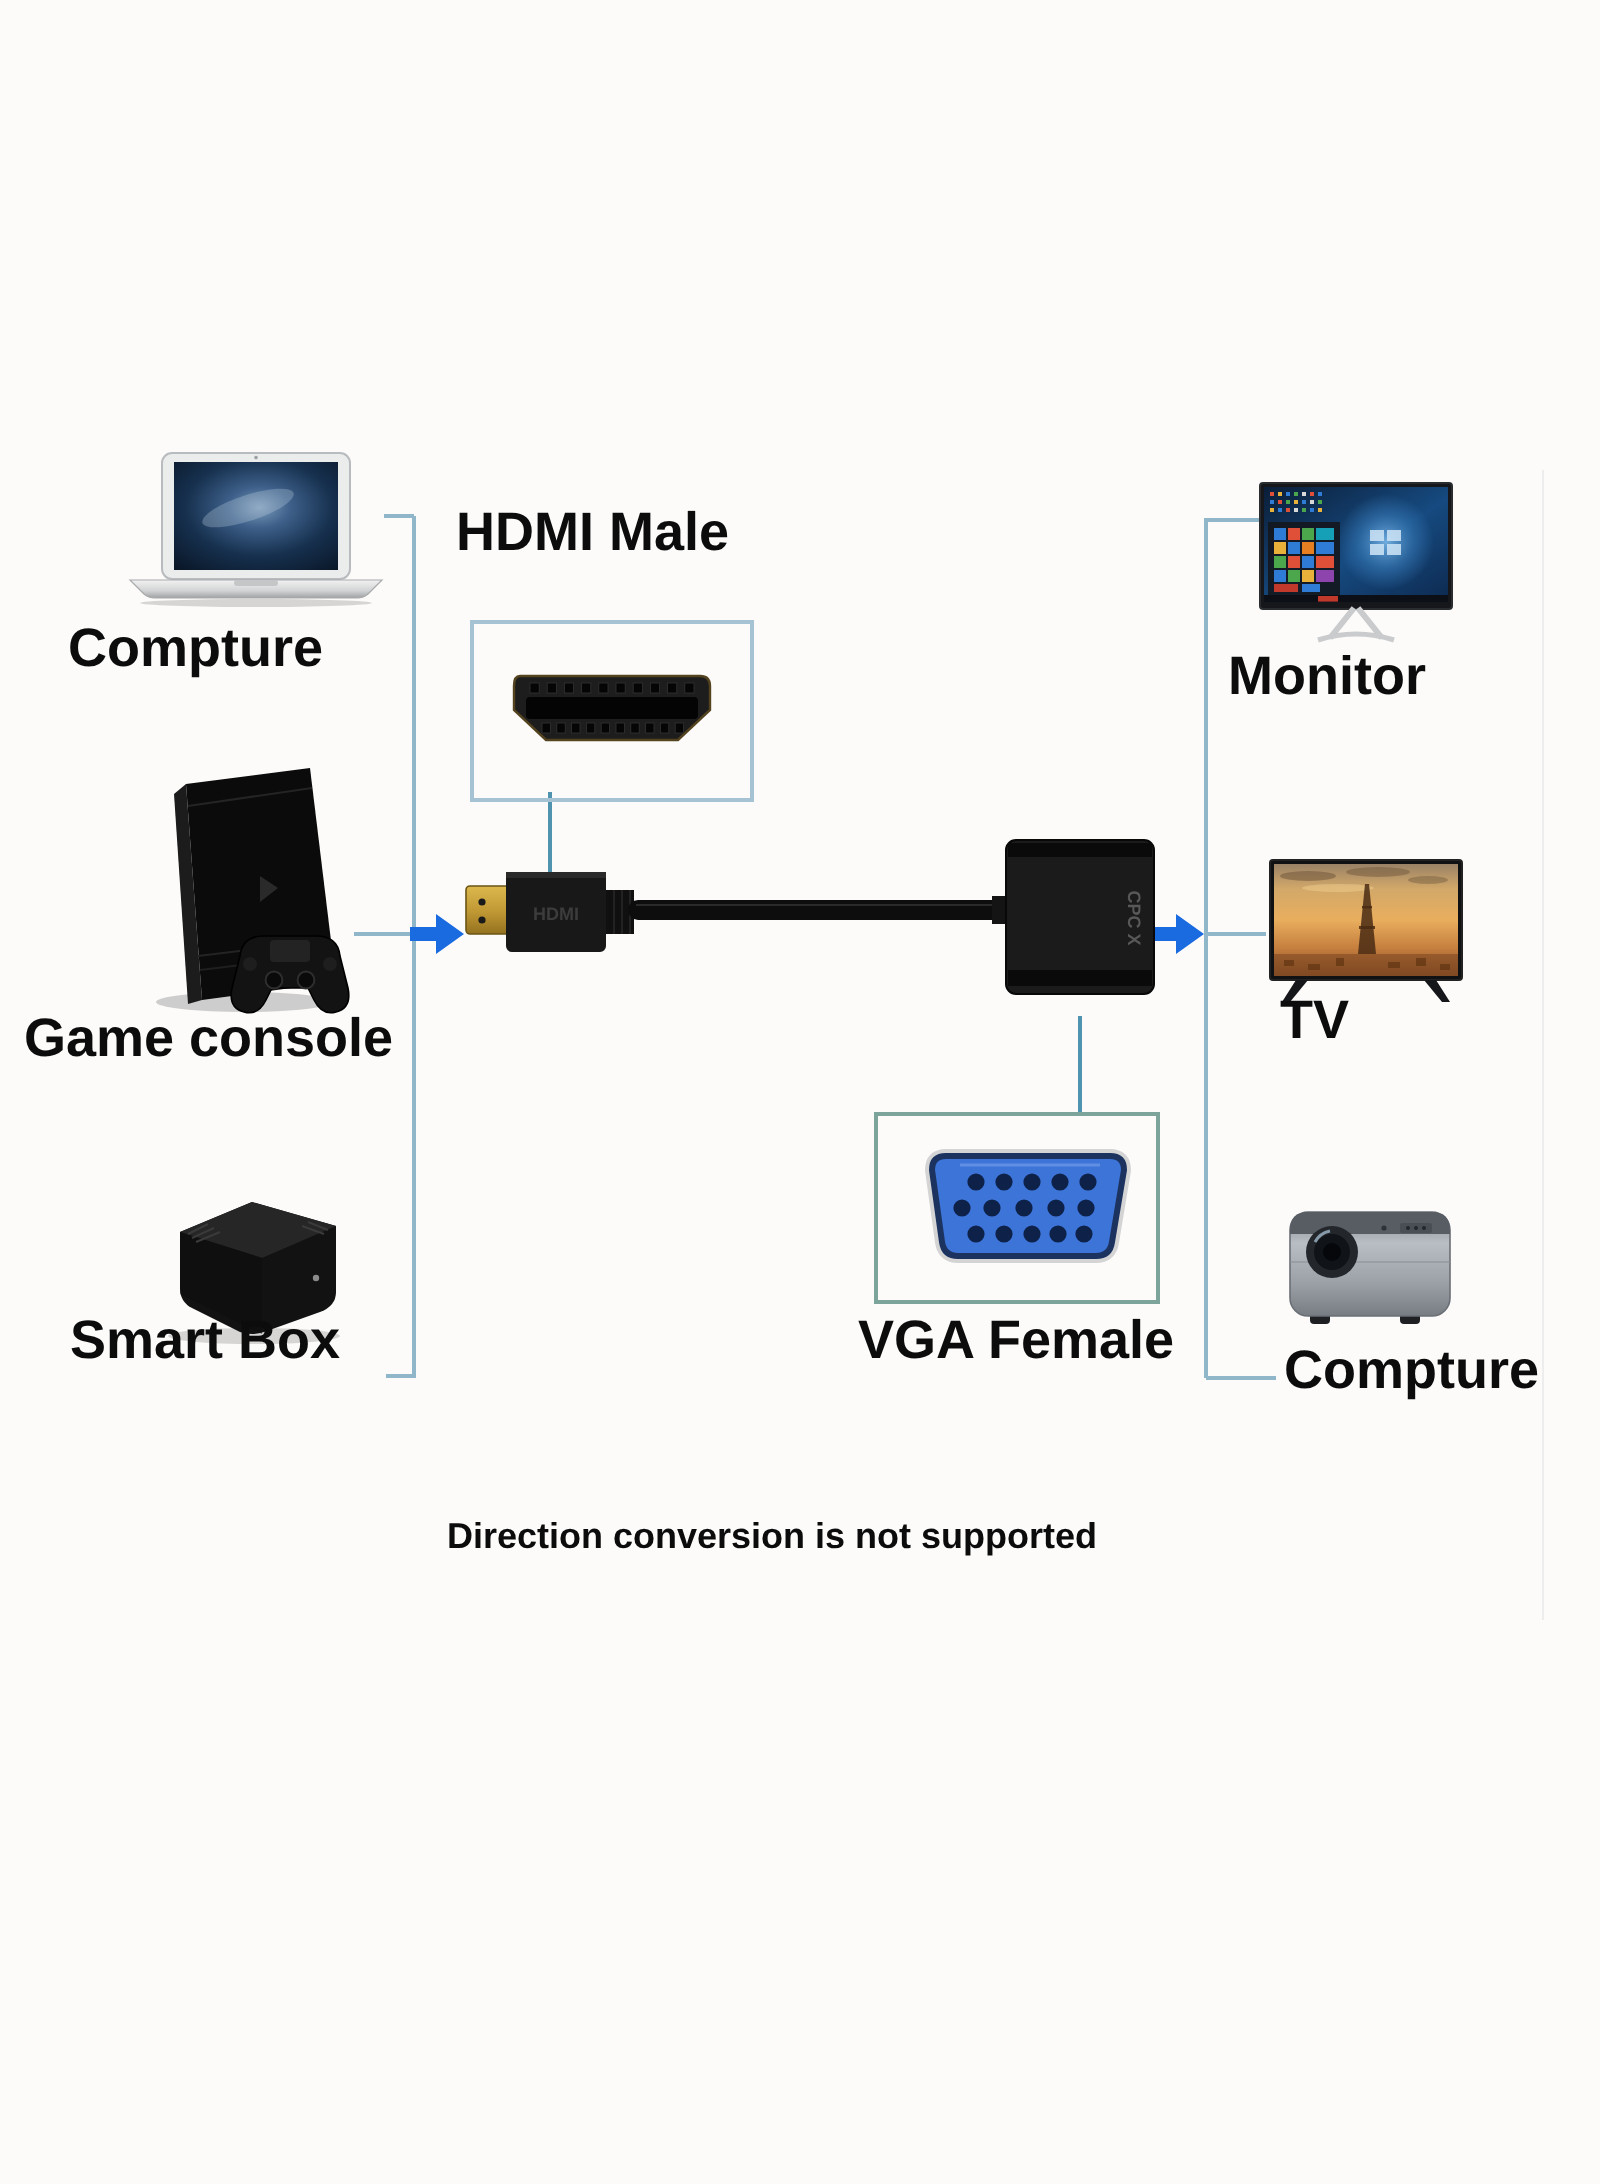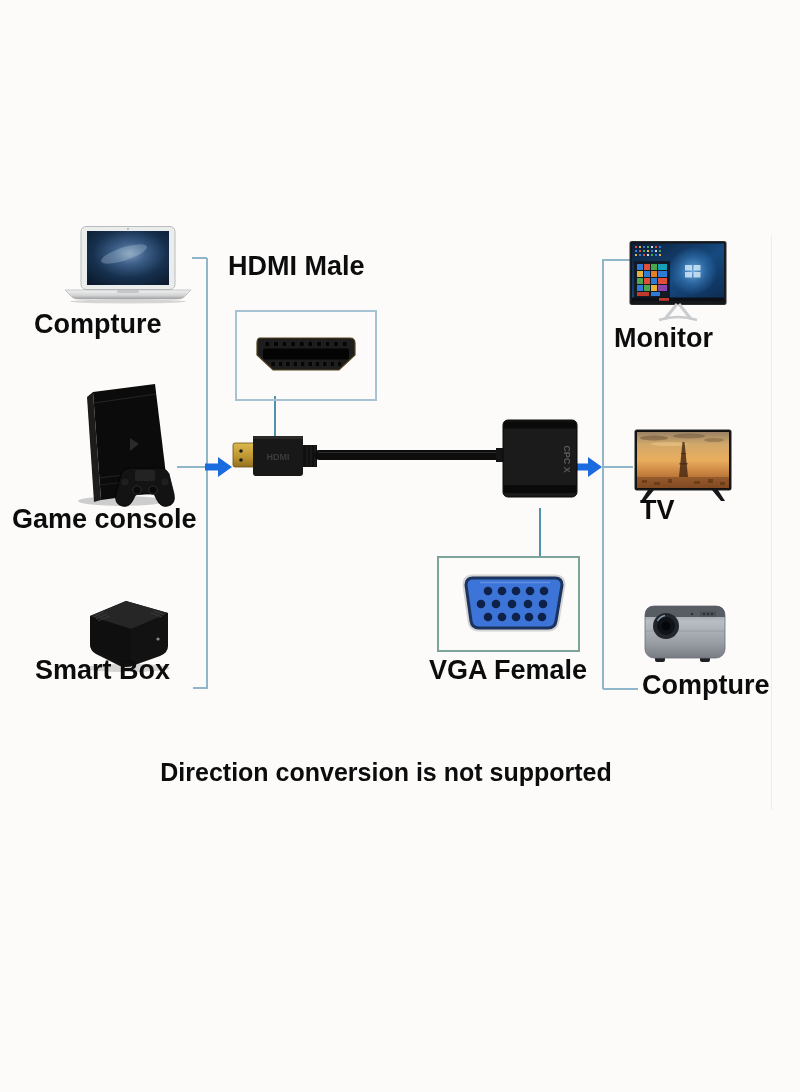--- a/index.html
+++ b/index.html
@@ -12,21 +12,21 @@
     line-height:1.1;white-space:nowrap;
   }
   .lbl.center{text-align:left;}
   .line{position:absolute;background:#8fb6c9;}
   .cline{position:absolute;background:#4f93ae;}
   .conn-box{position:absolute;background:transparent;display:flex;align-items:center;justify-content:center;}
   .hdmi-box{border:2px solid #a5c3d2;}
   .vga-box{border:2px solid #7ca49b;}
   .dev{position:absolute;}
   .edge-strip{position:absolute;background:#ededed;}
-  .footer{position:absolute;font-weight:bold;color:#0c0c0c;font-size:25px;text-align:center;}
+  .footer{position:absolute;font-weight:bold;color:#0c0c0c;font-size:18px;text-align:center;}
 </style>
 </head>
 <body>
 
 <div class="canvas">
 
   <div class="edge-strip" style="left:771px;top:235px;width:1px;height:575px;"></div>
 
   <div class="line" style="left:206px;top:258px;width:2px;height:431px;"></div>
   <div class="line" style="left:192px;top:257px;width:15px;height:2px;"></div>

